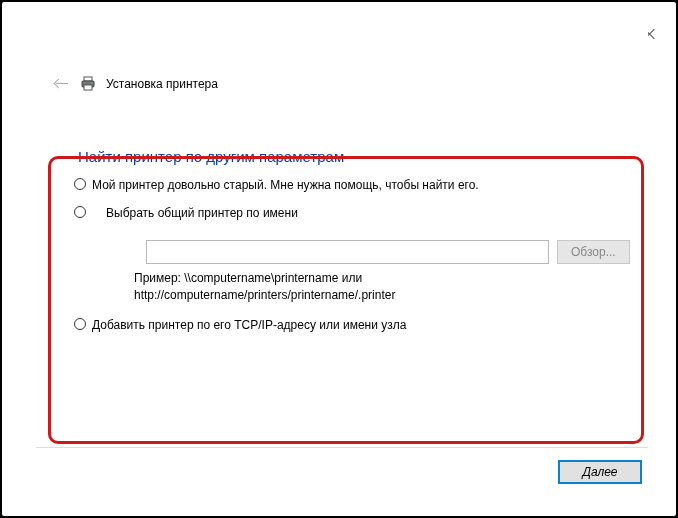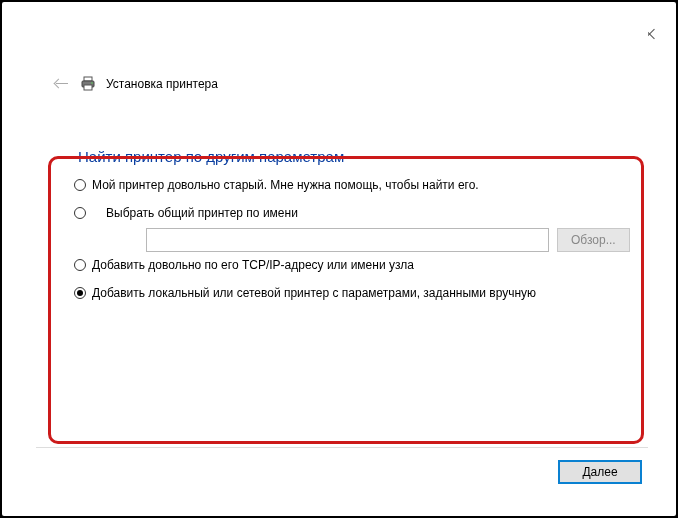--- a/index.html
+++ b/index.html
@@ -86,21 +86,20 @@
     border: 3px solid #cc1a1a;
     border-radius: 10px;
     pointer-events: none;
   }
   .options {
     position: absolute;
     top: 154px; left: 38px; right: 18px;
   }
   .opt-row {
     display: flex;
-    align-items: center;
     gap: 6px;
     margin-bottom: 14px;
   }
   .opt-row-input {
     display: flex;
     gap: 8px;
     margin: 2px 0 6px 72px;
     align-items: center;
   }
   .opt-example {
@@ -160,20 +159,21 @@
     display: flex;
     gap: 8px;
   }
   .btn {
     width: 84px; height: 24px;
     background: #e1e1e1;
     border: 1px solid #adadad;
     font-family: inherit;
     font-size: 12px;
     cursor: pointer;
+    font-style: italic;
   }
   .btn.primary {
     border: 2px solid #0a81d1;
   }
 </style>
 </head>
 <body>
 
 <div class="outer">
   <div class="close-x"></div>
@@ -197,39 +197,39 @@
 
     <div class="highlight-box"></div>
 
     <div class="options">
 
       <div class="opt-row">
         <span class="radio"></span>
         <span class="label">Мой принтер довольно старый. Мне нужна помощь, чтобы найти его.</span>
       </div>
 
-      <div class="opt-row" style="margin-bottom:8px;gap:20px;">
+      <div class="opt-row" style="margin-bottom:20px;gap:20px;">
         <span class="radio"></span>
         <span class="label">Выбрать общий принтер по имени</span>
       </div>
       <div class="opt-row-input">
         <input class="text-input" type="text" value="" style="">
         <button class="browse-btn" disabled="">Обзор...</button>
       </div>
+      <div class="opt-example">
+        <div>Пример: \\computername\printername или</div>
+        <div>http://computername/printers/printername/.printer</div>
+      </div>
 
       <div class="opt-row">
         <span class="radio"></span>
-        <span class="label">Добавить довольно по его TCP/IP-адресу или имени узла</span>
-      </div>
-
-
-      <div class="opt-row">
-        <span class="radio checked"></span>
-        <span class="label">Добавить локальный или сетевой принтер с параметрами, заданными вручную</span>
-      </div>
+        <span class="label">Добавить принтер по его TCP/IP-адресу или имени узла</span>
+      </div>
+
+
 
     </div>
 
     <div class="footer-sep"></div>
     <div class="footer">
       <button class="btn primary">Далее</button>
     </div>
 
   </div>
 </div>

